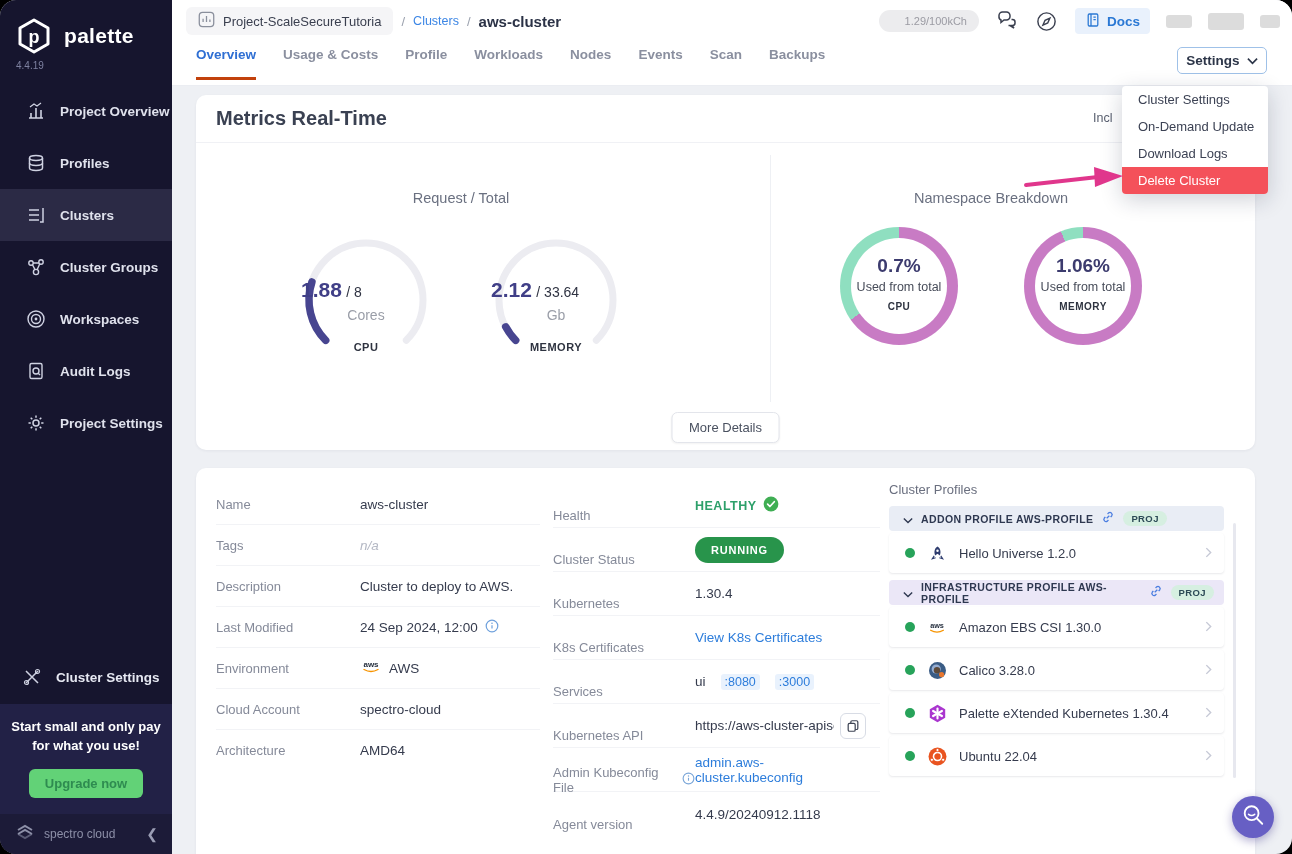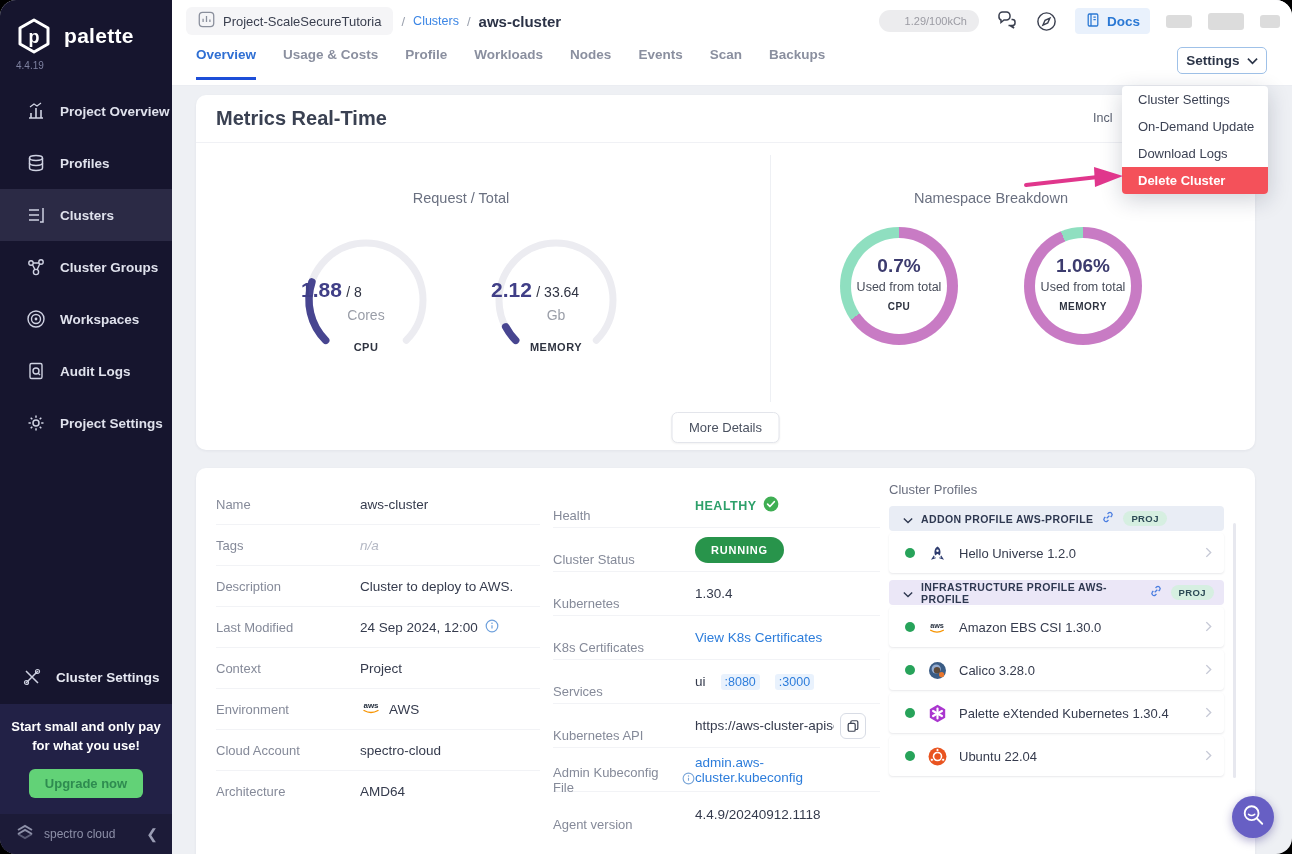--- a/index.html
+++ b/index.html
@@ -41,30 +41,30 @@
   .top-icons{margin-left:auto;display:flex;align-items:center;gap:16px;}
   .usage-pill{background:#ececee;border-radius:11px;height:22px;min-width:100px;display:flex;align-items:center;justify-content:flex-end;
               padding:0 12px;font-size:11px;color:#9b9ba3;}
   .tb-icon{width:24px;height:24px;color:#3a3f4f;display:inline-flex;align-items:center;justify-content:center;cursor:pointer;}
   .docs-btn{display:flex;align-items:center;gap:6px;background:#e9f1fc;border-radius:4px;height:26px;padding:0 10px;
             color:#2a78d4;font-size:13.5px;font-weight:600;cursor:pointer;}
   .redacted{background:#dcdcdc;border-radius:3px;}
 
   .tabs-row{position:absolute;top:47px;left:24px;right:210px;display:flex;gap:27px;}
   .tab{font-size:13.5px;color:#8a8f9f;font-weight:600;padding-bottom:15px;cursor:pointer;white-space:nowrap;}
-  .tab.active{color:#2f6fd3;border-bottom:3px solid #1d4ed8;}
+  .tab.active{color:#2f6fd3;border-bottom:3px solid #c2410c;}
   .settings-btn{position:absolute;top:47px;right:25px;width:90px;height:27px;background:#fff;border:1px solid #9fc1e8;
                 border-radius:5px;display:flex;align-items:center;justify-content:center;gap:7px;
                 color:#2c3548;font-size:13.5px;font-weight:600;cursor:pointer;}
 
   
   .dropdown{position:absolute;left:950px;top:86px;width:146px;background:#fff;border-radius:4px;
             box-shadow:0 6px 22px rgba(20,30,60,.2);z-index:60;overflow:hidden;}
   .dd-item{height:27px;display:flex;align-items:center;padding:0 16px;font-size:13px;color:#3c4254;cursor:pointer;white-space:nowrap;}
-  .dd-item.danger{background:#f4515a;color:#fff;font-weight:700;}
+  .dd-item.danger{background:#f4515a;color:#fff;font-weight:400;}
   .anno-arrow{position:absolute;left:850px;top:164px;z-index:70;pointer-events:none;}
 
   
   .card{position:absolute;background:#fff;border-radius:10px;box-shadow:0 1px 3px rgba(30,35,60,.06);}
   .metrics-card{left:24px;top:95px;width:1059px;height:355px;}
   .m-head{height:48px;border-bottom:1px solid #f0f1f5;display:flex;align-items:center;padding:0 20px;position:relative;}
   .m-title{font-size:20px;font-weight:700;color:#3a4152;}
   .m-include{position:absolute;left:897px;top:16px;font-size:12.5px;color:#5a6070;white-space:nowrap;}
   .m-vdivider{position:absolute;left:574px;top:60px;bottom:48px;width:1px;background:#eef0f4;}
   .half-title{position:absolute;top:95px;font-size:14.5px;color:#6a7080;}
@@ -398,24 +398,20 @@
           <span class="d-value">
               <span>24 Sep 2024, 12:00</span>
             <span><svg width="14" height="14" viewBox="0 0 14 14" fill="none" stroke="#6ea0dc" stroke-width="1.2">
                   <circle cx="7" cy="7" r="5.8"></circle>
                   <path d="M7 6.2v3.2"></path>
                   <circle cx="7" cy="4.2" r=".8" fill="#6ea0dc" stroke="none"></circle>
                 </svg></span>
           </span>
         </div>
         <div class="d-row">
-          <span class="d-label">Context</span>
-          <span class="d-value">Project</span>
-        </div>
-        <div class="d-row">
           <span class="d-label">Environment</span>
           <span class="d-value">
             <span><svg width="22" height="15" viewBox="0 0 22 15">
                   <text x="11" y="8" text-anchor="middle" font-size="8" font-weight="bold" fill="#252f3e" font-family="Liberation Sans, sans-serif">aws</text>
                   <path d="M4 10.5q7 4 14 0" stroke="#f79400" stroke-width="1.4" fill="none" stroke-linecap="round"></path>
                 </svg></span>
             <span>AWS</span>
           </span>
         </div>
         <div class="d-row">

